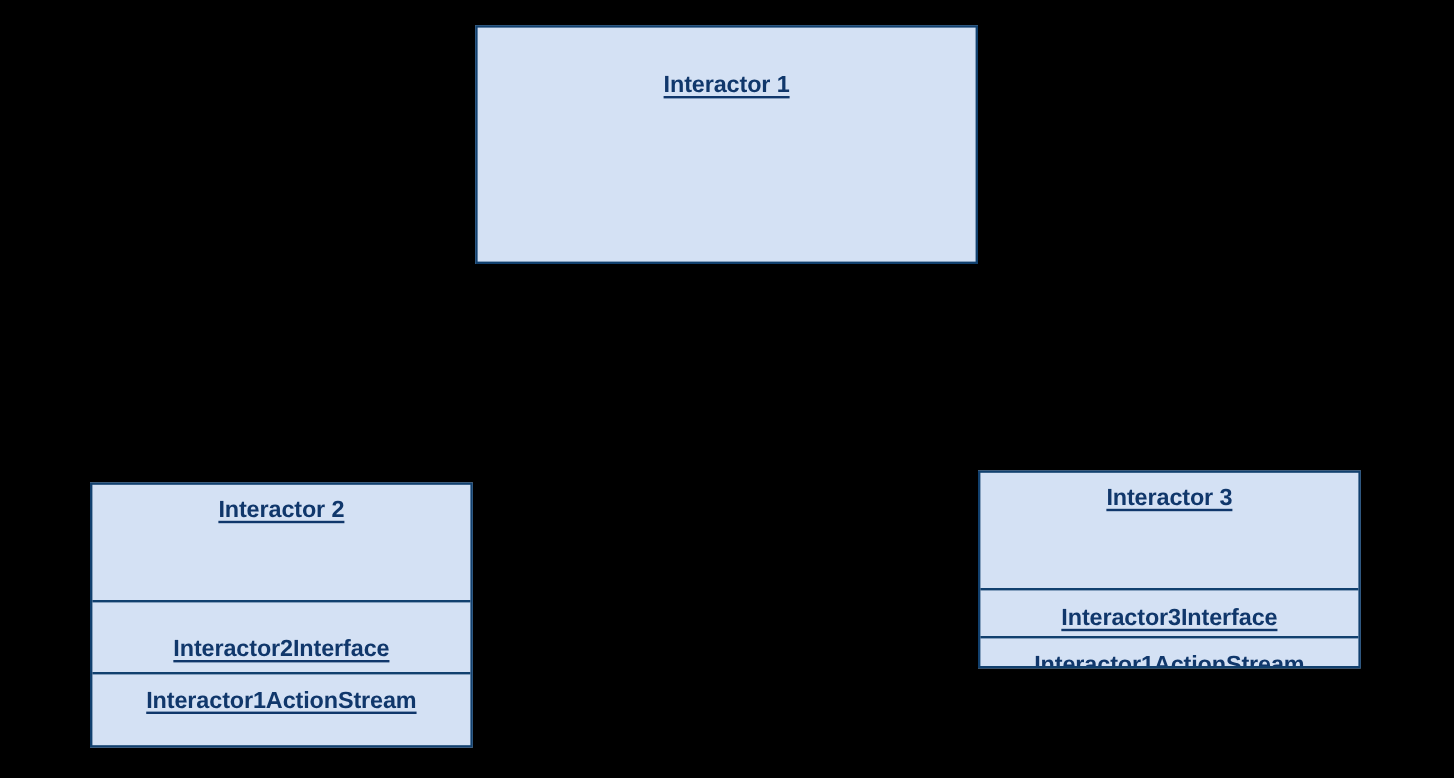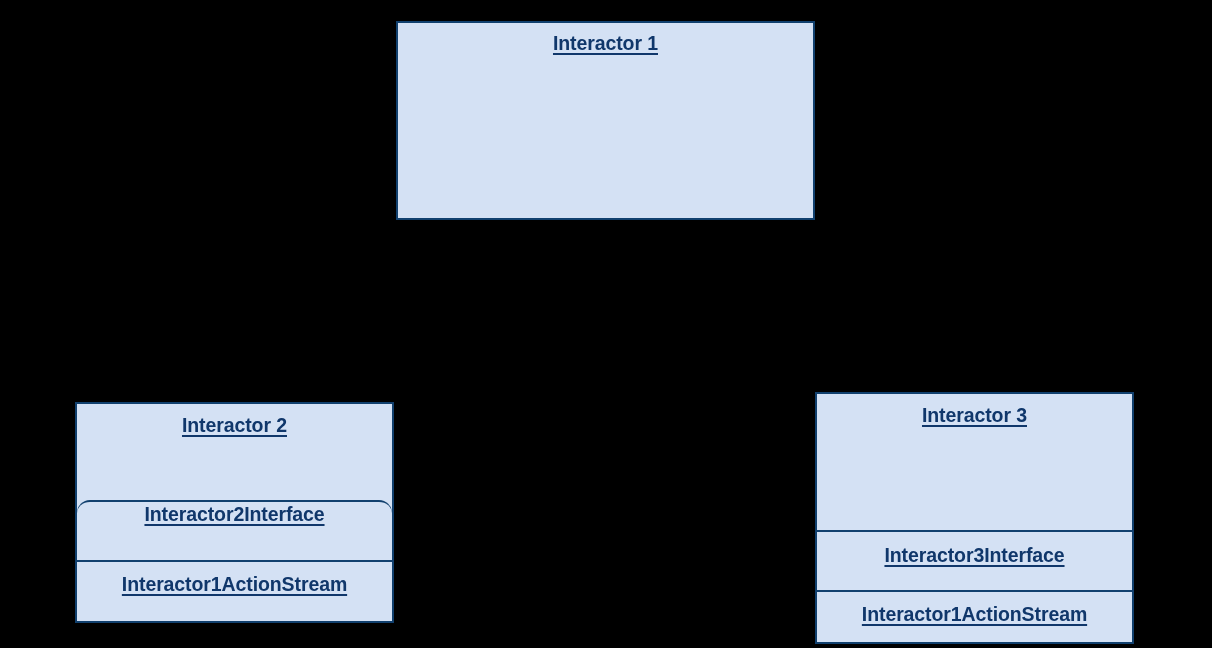--- a/index.html
+++ b/index.html
@@ -54,40 +54,40 @@
     text-align: center;
   }
 
   
   #node-interactor-1 {
     left: 396px;
     top: 21px;
     width: 419px;
     height: 199px;
   }
-  #node-interactor-1 .compartment { padding-top: 11px; }
+  #node-interactor-1 .compartment { padding-top: 11px; margin-top: 28px; }
   #node-interactor-1 .line { margin-bottom: 12px; }
 
   
   #node-interactor-2 {
     left: 75px;
     top: 402px;
     width: 319px;
     height: 221px;
   }
   #node-interactor-2 .c-title  { height: 96px;  padding-top: 12px; }
-  #node-interactor-2 .c-mid    { height: 60px;  padding-top: 3px; border-radius: 13px; }
+  #node-interactor-2 .c-mid    { height: 60px;  padding-top: 30px; }
   #node-interactor-2 .c-bottom { flex: 1 1 auto; padding-top: 13px; }
 
   
   #node-interactor-3 {
     left: 815px;
     top: 392px;
     width: 319px;
-    height: 252px;
+    height: 165px;
   }
   #node-interactor-3 .c-title  { height: 96px;  padding-top: 12px; }
   #node-interactor-3 .c-mid    { height: 60px;  padding-top: 14px; margin-top: 40px; }
   #node-interactor-3 .c-bottom { flex: 1 1 auto; padding-top: 13px; }
 </style>
 </head>
 <body>
 
 <div id="canvas">
 

